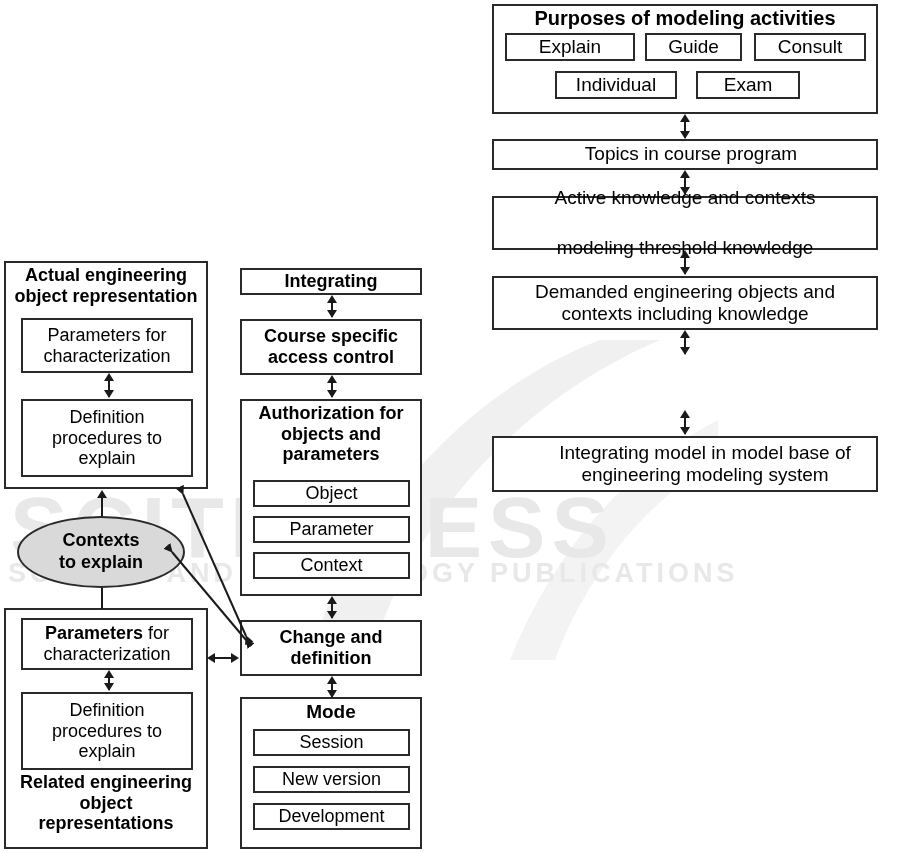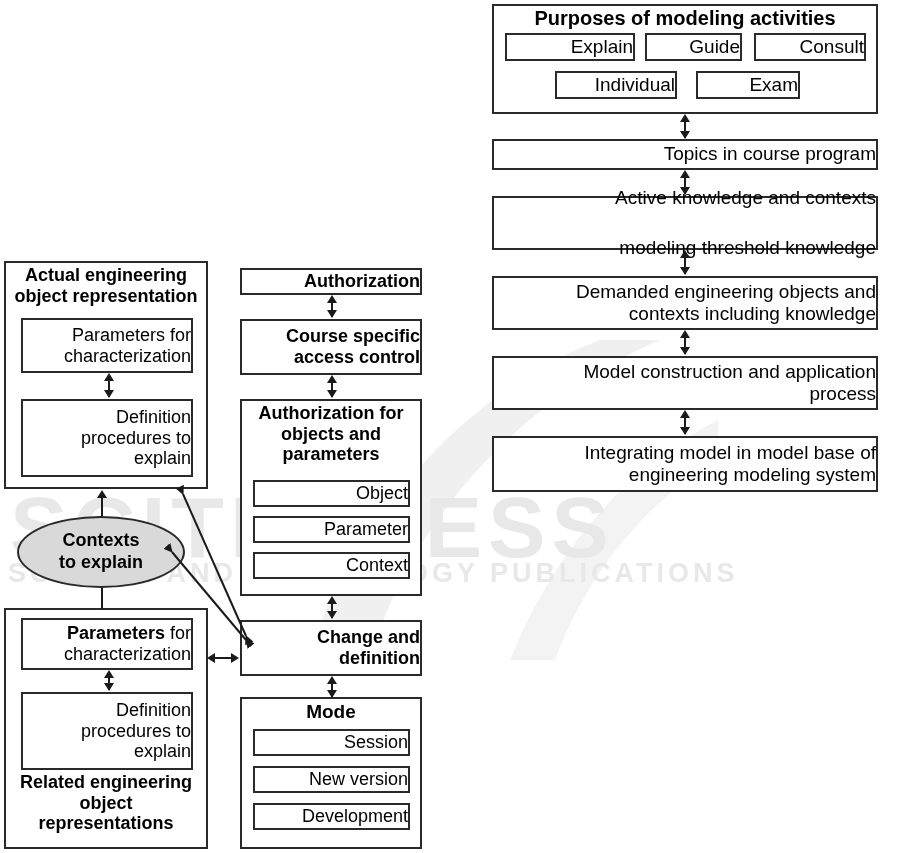--- a/index.html
+++ b/index.html
@@ -46,21 +46,21 @@
   }
 
   
   .box{
     position:absolute;
     box-sizing:border-box;
     border:2px solid #2a2a2a;
     background:#fff;
     display:flex;
     flex-direction:column;
-    align-items:flex-end;
+    align-items:center;
     justify-content:center;
     text-align:center;
     line-height:1.16;
     z-index:2;
   }
   .box.plain{font-weight:normal;}
   .box.bold{font-weight:bold;}
   .group{
     position:absolute;
     box-sizing:border-box;
@@ -194,24 +194,20 @@
 
   <div class="box plain" style="left:492px; top:276px; width:386px; height:54px; font-size:19px;">
     <span>Demanded engineering objects and</span>
     <span>contexts including knowledge</span>
   </div>
 
   <div class="vline" style="left:684px; top:332px; height:22px;"></div>
   <div class="arrow-up" style="left:680px; top:330px;"></div>
   <div class="arrow-down" style="left:680px; top:347px;"></div>
 
-  <div class="box plain" style="left:492px; top:356px; width:386px; height:54px; font-size:19px;">
-    <span>Model construction and application</span>
-    <span>process</span>
-  </div>
 
   <div class="vline" style="left:684px; top:412px; height:22px;"></div>
   <div class="arrow-up" style="left:680px; top:410px;"></div>
   <div class="arrow-down" style="left:680px; top:427px;"></div>
 
   <div class="box plain" style="left:492px; top:436px; width:386px; height:56px; font-size:19px;padding-left:40px;">
     <span>Integrating model in model base of</span>
     <span>engineering modeling system</span>
   </div>
 
@@ -265,21 +261,21 @@
     <span>explain</span>
   </div>
 
   <div class="group-title" style="left:4px; top:772px; width:204px; font-size:18px;">
     <div>Related engineering</div>
     <div>object</div>
     <div>representations</div>
   </div>
 
   <div class="box bold" style="left:240px; top:268px; width:182px; height:27px; font-size:18px;">
-    <span>Authorization</span>
+    <span>Integrating</span>
   </div>
 
   <div class="vline" style="left:331px; top:297px; height:20px;"></div>
   <div class="arrow-up" style="left:327px; top:295px;"></div>
   <div class="arrow-down" style="left:327px; top:310px;"></div>
 
   <div class="box bold" style="left:240px; top:319px; width:182px; height:56px; font-size:18px;">
     <span>Course specific</span>
     <span>access control</span>
   </div>

